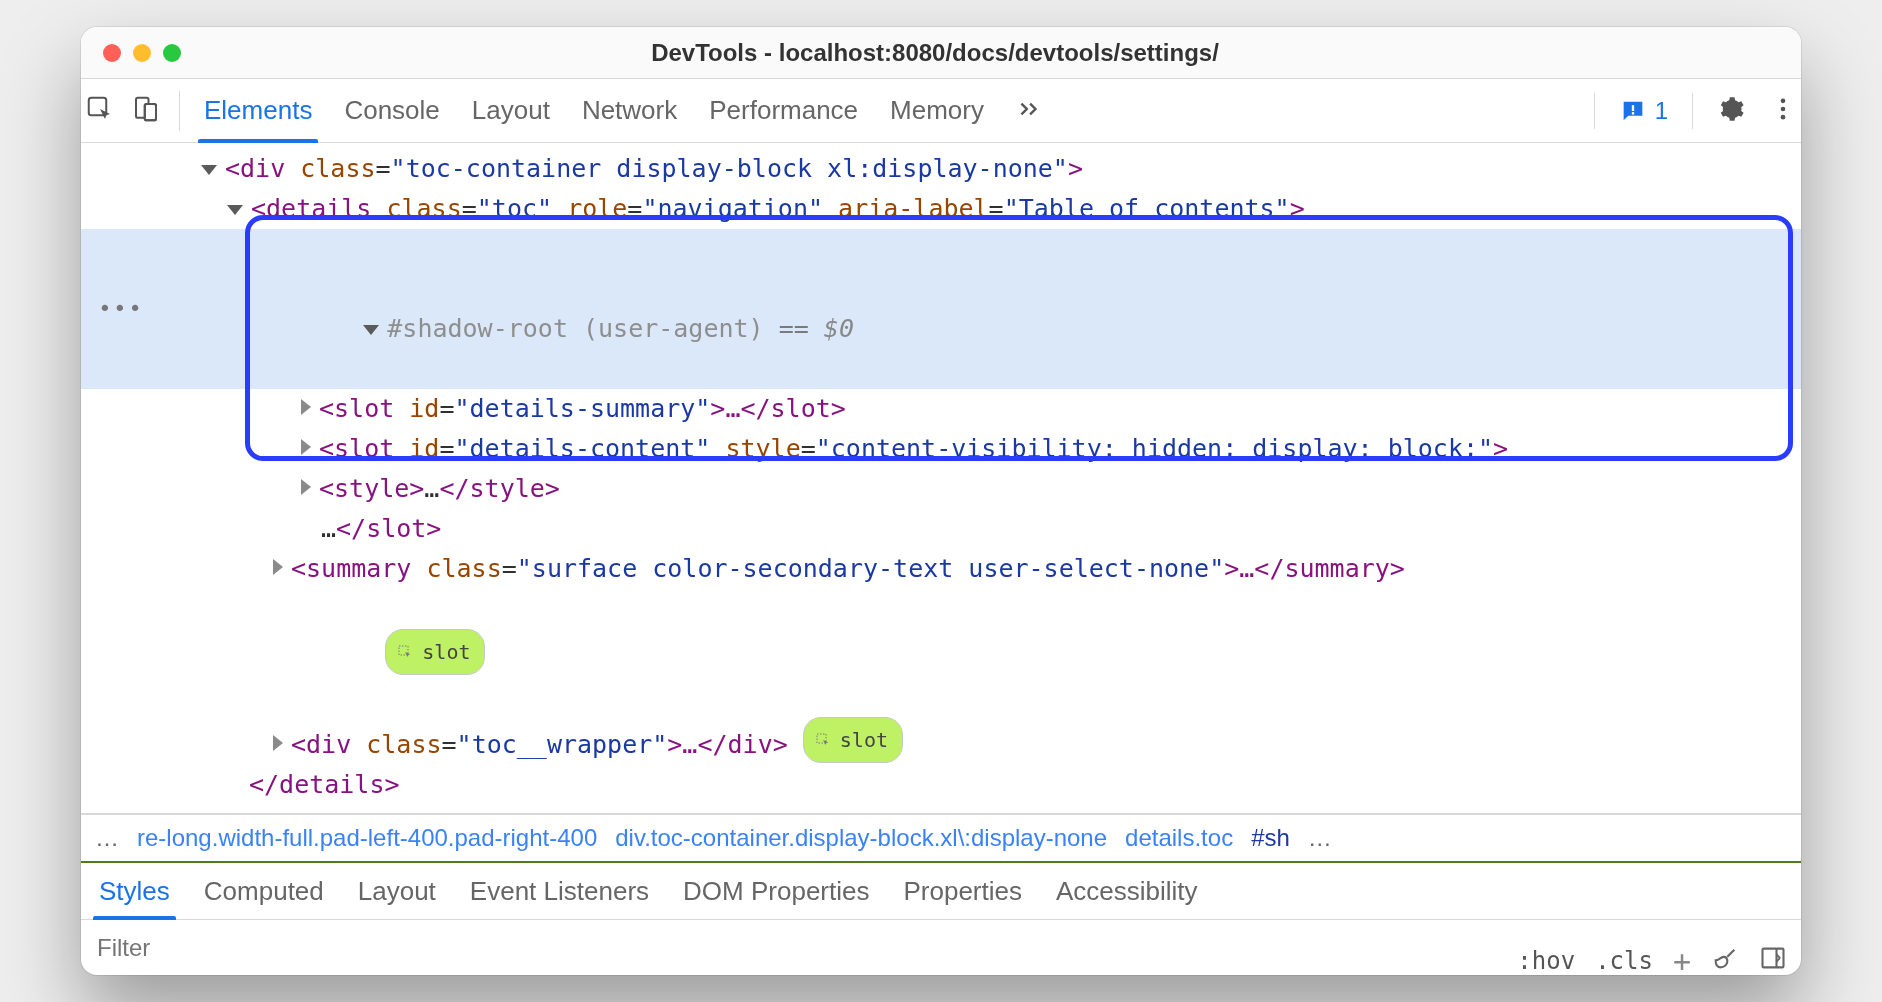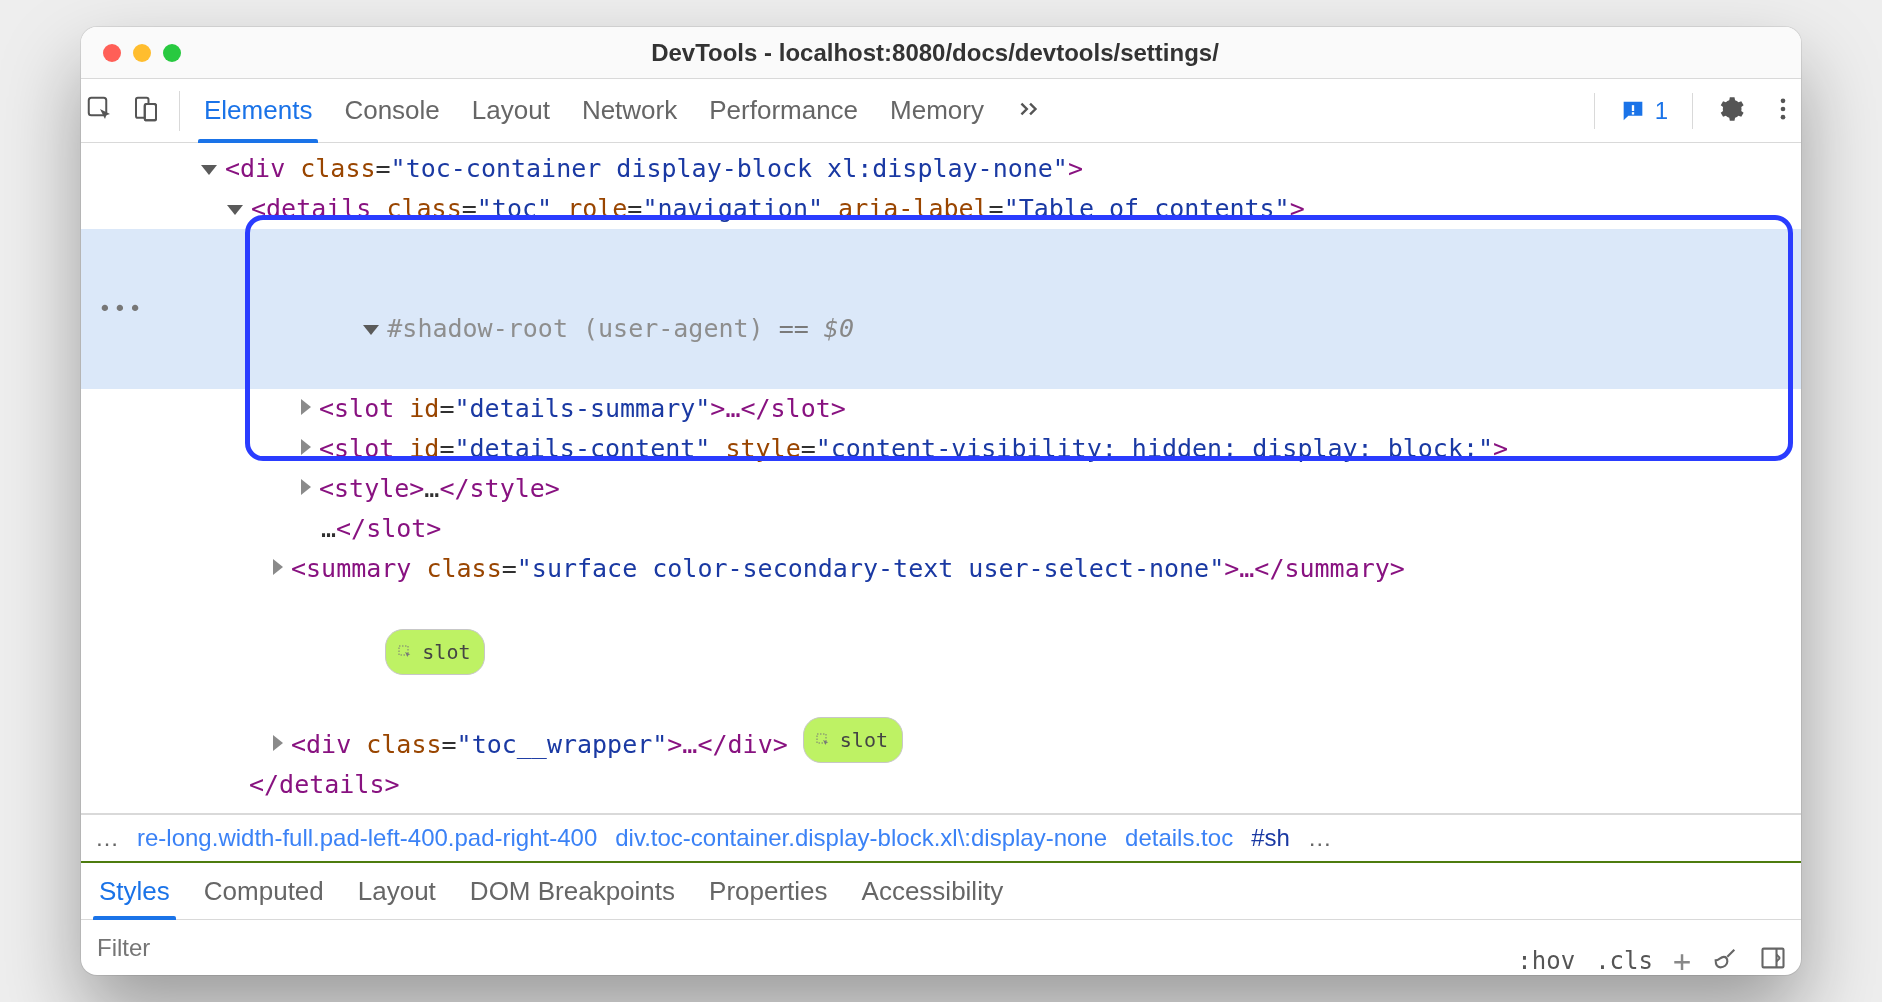--- a/index.html
+++ b/index.html
@@ -253,21 +253,22 @@
     <span class="crumb">div.toc-container.display-block.xl\:display-none</span>
     <span class="crumb">details.toc</span>
     <span class="crumb blue">#sh</span>
     <span class="ell">…</span>
   </div>
 
   <div class="subtabs">
     <div class="subtab active">Styles</div>
     <div class="subtab">Computed</div>
     <div class="subtab">Layout</div>
-    <div class="subtab">DOM Breakpoints</div>
+    <div class="subtab">Event Listeners</div>
+    <div class="subtab">DOM Properties</div>
     <div class="subtab">Properties</div>
     <div class="subtab">Accessibility</div>
   </div>
 
   <div class="filterbar">
     <input class="filter-input" placeholder="Filter" style="">
     <div class="right">
       <span>:hov</span>
       <span>.cls</span>
       <span class="plus">+</span>

